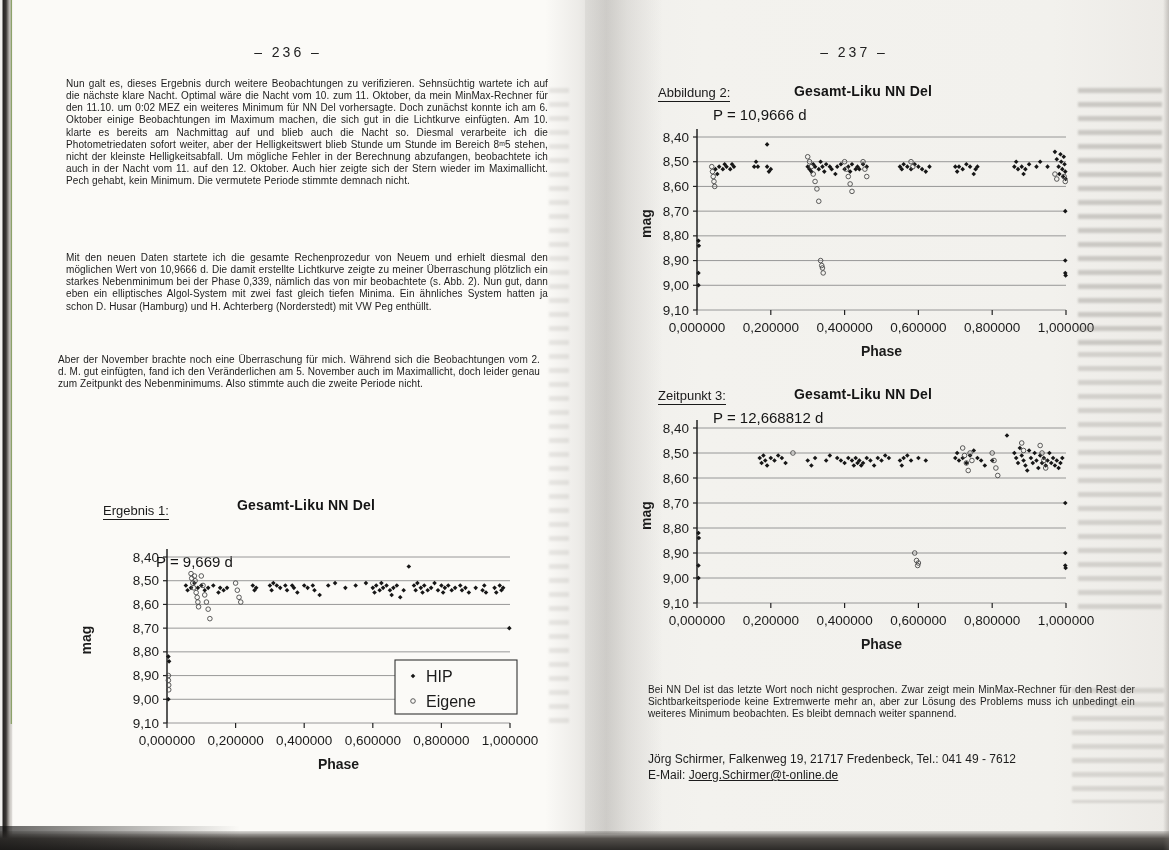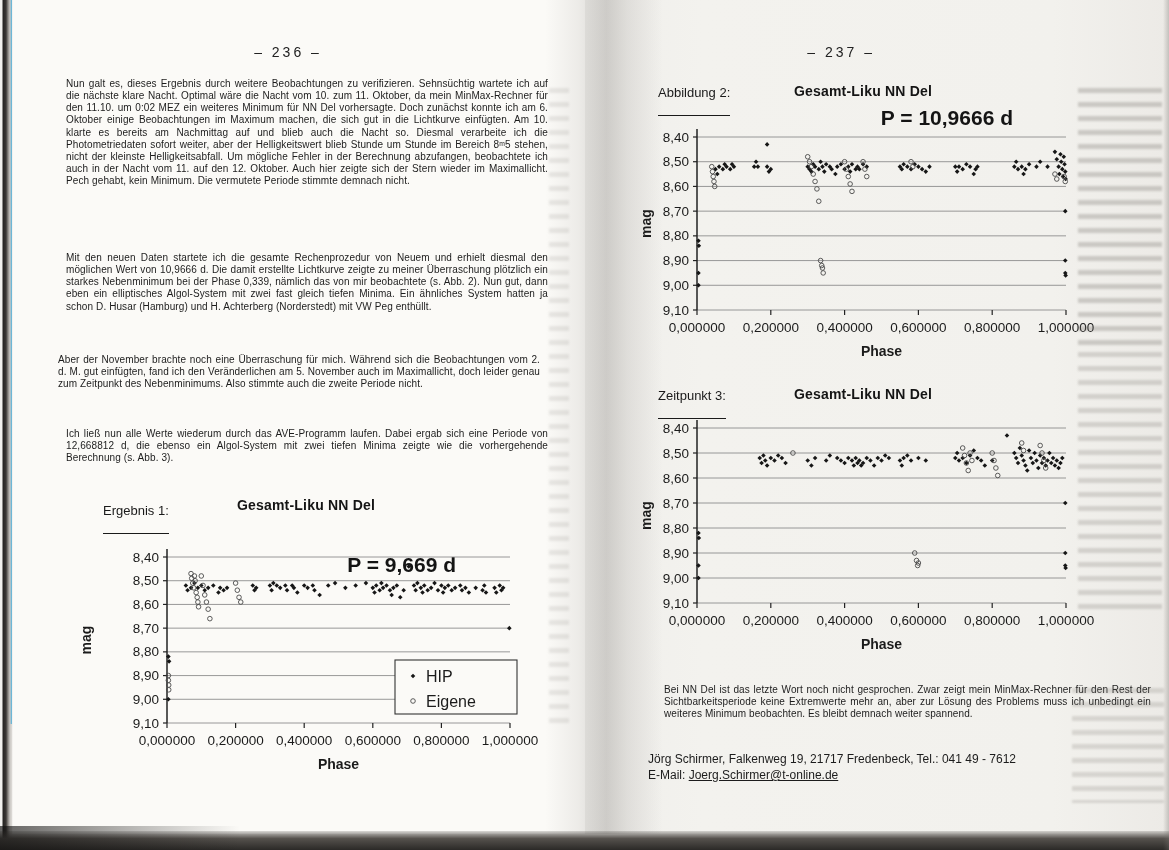--- a/index.html
+++ b/index.html
@@ -1,57 +1,56 @@
 <!DOCTYPE html>
 <html><head>
 <meta charset="utf-8">
 <style>
   html,body{margin:0;padding:0;}
   body{width:1169px;height:850px;background:#e8e6e2;font-family:"Liberation Sans","DejaVu Sans",sans-serif;overflow:hidden;}
-  .scan{position:absolute;left:0;top:0;width:1169px;height:724px;background:#0ea5e9;}
+  .scan{position:absolute;left:0;top:0;width:1169px;height:724px;background:#4d7c0f;}
   .page-left-bg{position:absolute;left:12px;top:0;width:573px;height:834px;background:#fbfaf7;}
   .page-right-bg{position:absolute;left:585px;top:0;width:584px;height:834px;
      background:linear-gradient(90deg,#efeeeb 0%,#f3f2ee 20%,#f2f1ed 80%,#eceae6 100%);}
   .gutter{position:absolute;left:545px;top:0;width:118px;height:834px;pointer-events:none;
      background:linear-gradient(90deg,rgba(70,64,58,0) 0%,rgba(70,64,58,.08) 28%,rgba(70,64,58,.20) 52%,rgba(70,64,58,.10) 70%,rgba(70,64,58,0) 100%);}
   .edge-left{position:absolute;left:0;top:0;width:13px;height:850px;
      background:linear-gradient(90deg,#f2f1ee 0px,#f2f1ee 2px,#262422 3px,#3a3734 6px,#8a8681 8px,#cbc8c4 10px,rgba(0,0,0,0) 13px);}
   .edge-bottom{position:absolute;left:0;top:831px;width:1169px;height:19px;
      background:linear-gradient(180deg,rgba(70,66,62,.18) 0%,#55514d 40%,#2b2927 100%);}
   .edge-bottom-left{position:absolute;left:0;top:826px;width:240px;height:24px;
      background:linear-gradient(90deg,rgba(20,19,18,.65),rgba(20,19,18,0));}
   .edge-right{position:absolute;left:1163px;top:0;width:6px;height:850px;background:linear-gradient(90deg,rgba(0,0,0,0),rgba(120,115,110,.35));}
 
   .pagenum{position:absolute;width:110px;text-align:center;font-size:14px;letter-spacing:3px;color:#222;}
   .para{position:absolute;font-size:10px;line-height:12.15px;color:#1c1c1c;text-align:justify;letter-spacing:.1px;}
   .figlabel{position:absolute;font-size:13px;color:#1a1a1a;}
-  .figlabel span{border-bottom:1px solid #1a1a1a;padding-bottom:15px;}
+  .figlabel span{border-bottom:1px solid #1a1a1a;padding-bottom:1px;}
   .figtitle{position:absolute;width:300px;text-align:center;font-size:14px;font-weight:bold;color:#141414;letter-spacing:.2px;}
-  .figsub{position:absolute;width:300px;text-align:right;font-size:21px;font-weight:bold;color:#141414;}
+  .figsub{position:absolute;width:300px;text-align:left;font-size:15px;font-weight:normal;color:#141414;}
   .chart{position:absolute;}
   .contact{position:absolute;font-size:12px;color:#1c1c1c;}
   .contact .email{text-decoration:underline;text-align:right;}
   .bleed{position:absolute;pointer-events:none;filter:blur(1.2px);
      background:repeating-linear-gradient(180deg,rgba(125,121,115,.32) 0px,rgba(125,121,115,.32) 5px,rgba(0,0,0,0) 5px,rgba(0,0,0,0) 14px);}
 </style>
 </head>
 <body>
 
 <div class="scan">
 
   <div class="page-left-bg"></div>
   <div class="page-right-bg"></div>
   <div class="gutter"></div>
 
   <div class="pagenum" style="left:233px;top:44px;">– 236 –</div>
 
   <div class="para" style="left:66px;top:78px;width:482px;">Nun galt es, dieses Ergebnis durch weitere Beobachtungen zu verifizieren. Sehnsüchtig wartete ich auf die nächste klare Nacht. Optimal wäre die Nacht vom 10. zum 11. Oktober, da mein MinMax-Rechner für den 11.10. um 0:02 MEZ ein weiteres Minimum für NN Del vorhersagte. Doch zunächst konnte ich am 6. Oktober einige Beobachtungen im Maximum machen, die sich gut in die Lichtkurve einfügten. Am 10. klarte es bereits am Nachmittag auf und blieb auch die Nacht so. Diesmal verarbeite ich die Photometriedaten sofort weiter, aber der Helligkeitswert blieb Stunde um Stunde im Bereich 8ᵐ5 stehen, nicht der kleinste Helligkeitsabfall. Um mögliche Fehler in der Berechnung abzufangen, beobachtete ich auch in der Nacht vom 11. auf den 12. Oktober. Auch hier zeigte sich der Stern wieder im Maximallicht. Pech gehabt, kein Minimum. Die vermutete Periode stimmte demnach nicht.</div>
   <div class="para" style="left:66px;top:252px;width:482px;">Mit den neuen Daten startete ich die gesamte Rechenprozedur von Neuem und erhielt diesmal den möglichen Wert von 10,9666 d. Die damit erstellte Lichtkurve zeigte zu meiner Überraschung plötzlich ein starkes Nebenminimum bei der Phase 0,339, nämlich das von mir beobachtete (s. Abb. 2). Nun gut, dann eben ein elliptisches Algol-System mit zwei fast gleich tiefen Minima. Ein ähnliches System hatten ja schon D. Husar (Hamburg) und H. Achterberg (Norderstedt) mit VW Peg enthüllt.</div>
   <div class="para" style="left:58px;top:354px;width:482px;">Aber der November brachte noch eine Überraschung für mich. Während sich die Beobachtungen vom 2. d. M. gut einfügten, fand ich den Veränderlichen am 5. November auch im Maximallicht, doch leider genau zum Zeitpunkt des Nebenminimums. Also stimmte auch die zweite Periode nicht.</div>
-  <div class="para" style="left:66px;top:428px;width:482px;">Ich ließ nun alle Werte wiederum durch das AVE-Programm laufen. Dabei ergab sich eine Periode von 12,668812 d, die ebenso ein Algol-System mit zwei tiefen Minima zeigte wie die vorhergehende Berechnung (s. Abb. 3).</div>
 
   <div class="figlabel" style="left:103px;top:503px;"><span>Ergebnis 1:</span></div>
   <div class="figtitle" style="left:156px;top:497px;">Gesamt-Liku NN Del</div>
   <div class="figsub" style="left:156px;top:520px;margin-top:33px;">P = 9,669 d</div>
   <div class="chart" style="left:80px;top:548px;width:470px;height:232px;"><svg width="470" height="232" viewBox="0 0 470 232">
         <line x1="87" y1="9" x2="430" y2="9" stroke="#8d8d8d" stroke-width="0.9"></line>
         <line x1="83" y1="9" x2="87" y2="9" stroke="#222" stroke-width="1.2"></line>
         <text x="79" y="13.5" text-anchor="end" font-size="13.5" fill="#1b1b1b" font-family="Liberation Sans, DejaVu Sans, sans-serif">8,40</text>
         <line x1="87" y1="32.71428571428565" x2="430" y2="32.71428571428565" stroke="#8d8d8d" stroke-width="0.9"></line>
         <line x1="83" y1="32.71428571428565" x2="87" y2="32.71428571428565" stroke="#222" stroke-width="1.2"></line>
@@ -200,21 +199,21 @@
         <circle cx="428.285" cy="134.68571428571425" r="2.3" fill="none" stroke="#4a4a4a" stroke-width="0.9"></circle>
         <circle cx="428.971" cy="139.4285714285713" r="2.3" fill="none" stroke="#4a4a4a" stroke-width="0.9"></circle>
         <circle cx="429.657" cy="144.17142857142878" r="2.3" fill="none" stroke="#4a4a4a" stroke-width="0.9"></circle>
         <rect x="315" y="112" width="122" height="54" fill="#fbfaf7" stroke="#333" stroke-width="1.1"></rect>
         <path d="M333,125.7 L335.3,128 L333,130.3 L330.7,128 Z" fill="#161616"></path>
         <text x="346" y="133.5" text-anchor="start" font-size="16" fill="#1b1b1b" font-family="Liberation Sans, DejaVu Sans, sans-serif">HIP</text>
         <circle cx="333" cy="153" r="2.3" fill="none" stroke="#4a4a4a" stroke-width="0.9"></circle>
         <text x="346" y="158.5" text-anchor="start" font-size="16" fill="#1b1b1b" font-family="Liberation Sans, DejaVu Sans, sans-serif">Eigene</text>
       </svg></div>
 
-  <div class="pagenum" style="left:765px;top:44px;text-align:right;">– 237 –</div>
+  <div class="pagenum" style="left:799px;top:44px;">– 237 –</div>
 
   <div class="figlabel" style="left:658px;top:85px;"><span>Abbildung 2:</span></div>
   <div class="figtitle" style="left:713px;top:83px;">Gesamt-Liku NN Del</div>
   <div class="figsub" style="left:713px;top:106px;">P = 10,9666 d</div>
   <div class="chart" style="left:640px;top:128px;width:500px;height:240px;"><svg width="500" height="240" viewBox="0 0 500 240">
         <line x1="57" y1="9" x2="426" y2="9" stroke="#8d8d8d" stroke-width="0.9"></line>
         <line x1="53" y1="9" x2="57" y2="9" stroke="#222" stroke-width="1.2"></line>
         <text x="49" y="13.5" text-anchor="end" font-size="13.5" fill="#1b1b1b" font-family="Liberation Sans, DejaVu Sans, sans-serif">8,40</text>
         <line x1="57" y1="33.71428571428565" x2="426" y2="33.71428571428565" stroke="#8d8d8d" stroke-width="0.9"></line>
         <line x1="53" y1="33.71428571428565" x2="57" y2="33.71428571428565" stroke="#222" stroke-width="1.2"></line>
@@ -368,20 +367,21 @@
         <circle cx="271.02" cy="33.71428571428565" r="2.3" fill="none" stroke="#4a4a4a" stroke-width="0.9"></circle>
         <circle cx="272.865" cy="38.657142857142695" r="2.3" fill="none" stroke="#4a4a4a" stroke-width="0.9"></circle>
         <circle cx="414.93" cy="46.0714285714287" r="2.3" fill="none" stroke="#4a4a4a" stroke-width="0.9"></circle>
         <circle cx="416.775" cy="51.01428571428574" r="2.3" fill="none" stroke="#4a4a4a" stroke-width="0.9"></circle>
         <circle cx="424.155" cy="48.542857142857216" r="2.3" fill="none" stroke="#4a4a4a" stroke-width="0.9"></circle>
         <circle cx="425.262" cy="53.48571428571426" r="2.3" fill="none" stroke="#4a4a4a" stroke-width="0.9"></circle>
       </svg></div>
 
   <div class="figlabel" style="left:658px;top:388px;"><span>Zeitpunkt 3:</span></div>
   <div class="figtitle" style="left:713px;top:386px;">Gesamt-Liku NN Del</div>
+  <div class="figsub" style="left:713px;top:409px;">P = 12,668812 d</div>
   <div class="chart" style="left:640px;top:420px;width:500px;height:240px;"><svg width="500" height="240" viewBox="0 0 500 240">
         <line x1="57" y1="8" x2="426" y2="8" stroke="#8d8d8d" stroke-width="0.9"></line>
         <line x1="53" y1="8" x2="57" y2="8" stroke="#222" stroke-width="1.2"></line>
         <text x="49" y="12.5" text-anchor="end" font-size="13.5" fill="#1b1b1b" font-family="Liberation Sans, DejaVu Sans, sans-serif">8,40</text>
         <line x1="57" y1="32.999999999999936" x2="426" y2="32.999999999999936" stroke="#8d8d8d" stroke-width="0.9"></line>
         <line x1="53" y1="32.999999999999936" x2="57" y2="32.999999999999936" stroke="#222" stroke-width="1.2"></line>
         <text x="49" y="37.499999999999936" text-anchor="end" font-size="13.5" fill="#1b1b1b" font-family="Liberation Sans, DejaVu Sans, sans-serif">8,50</text>
         <line x1="57" y1="57.99999999999987" x2="426" y2="57.99999999999987" stroke="#8d8d8d" stroke-width="0.9"></line>
         <line x1="53" y1="57.99999999999987" x2="57" y2="57.99999999999987" stroke="#222" stroke-width="1.2"></line>
         <text x="49" y="62.49999999999987" text-anchor="end" font-size="13.5" fill="#1b1b1b" font-family="Liberation Sans, DejaVu Sans, sans-serif">8,60</text>
@@ -518,21 +518,21 @@
         <circle cx="355.89000000000004" cy="48.00000000000008" r="2.3" fill="none" stroke="#4a4a4a" stroke-width="0.9"></circle>
         <circle cx="357.73499999999996" cy="55.49999999999993" r="2.3" fill="none" stroke="#4a4a4a" stroke-width="0.9"></circle>
         <circle cx="381.72" cy="23.00000000000014" r="2.3" fill="none" stroke="#4a4a4a" stroke-width="0.9"></circle>
         <circle cx="383.565" cy="30.49999999999999" r="2.3" fill="none" stroke="#4a4a4a" stroke-width="0.9"></circle>
         <circle cx="400.17" cy="25.50000000000009" r="2.3" fill="none" stroke="#4a4a4a" stroke-width="0.9"></circle>
         <circle cx="402.01500000000004" cy="32.999999999999936" r="2.3" fill="none" stroke="#4a4a4a" stroke-width="0.9"></circle>
         <circle cx="403.85999999999996" cy="40.49999999999978" r="2.3" fill="none" stroke="#4a4a4a" stroke-width="0.9"></circle>
         <circle cx="405.705" cy="48.00000000000008" r="2.3" fill="none" stroke="#4a4a4a" stroke-width="0.9"></circle>
       </svg></div>
 
-  <div class="para" style="left:648px;top:684px;width:487px;margin-left:16px;">Bei NN Del ist das letzte Wort noch nicht gesprochen. Zwar zeigt mein MinMax-Rechner für den Rest der Sichtbarkeitsperiode keine Extremwerte mehr an, aber zur Lösung des Problems muss ich unbedingt ein weiteres Minimum beobachten. Es bleibt demnach weiter spannend.</div>
+  <div class="para" style="left:648px;top:684px;width:487px;">Bei NN Del ist das letzte Wort noch nicht gesprochen. Zwar zeigt mein MinMax-Rechner für den Rest der Sichtbarkeitsperiode keine Extremwerte mehr an, aber zur Lösung des Problems muss ich unbedingt ein weiteres Minimum beobachten. Es bleibt demnach weiter spannend.</div>
   <div class="contact" style="left:648px;top:752px;">Jörg Schirmer, Falkenweg 19, 21717 Fredenbeck, Tel.: 041 49 - 7612</div>
   <div class="contact" style="left:648px;top:768px;"><span>E-Mail: </span><span class="email">Joerg.Schirmer@t-online.de</span></div>
 
   <div class="bleed" style="left:1078px;top:88px;width:84px;height:260px;"></div>
   <div class="bleed" style="left:1078px;top:352px;width:84px;height:265px;opacity:.8;"></div>
   <div class="bleed" style="left:1072px;top:688px;width:92px;height:115px;opacity:.7;"></div>
   <div class="bleed" style="left:549px;top:88px;width:20px;height:640px;opacity:.45;"></div>
 
   <div class="edge-left"></div>
   <div class="edge-bottom"></div>

